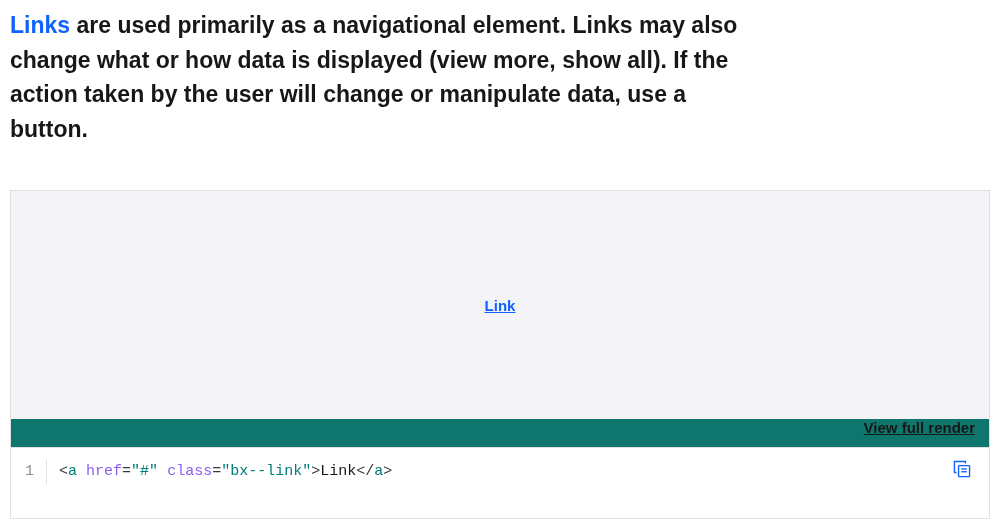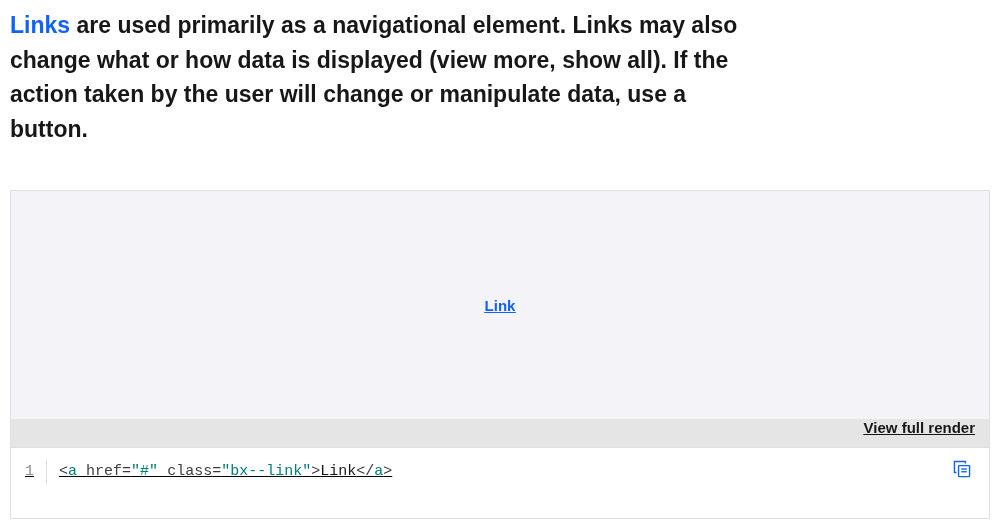--- a/index.html
+++ b/index.html
@@ -23,39 +23,38 @@
       margin-bottom: 44px;
     }
     .intro-link {
       color: #0f62fe;
       font-weight: 600;
       cursor: pointer;
     }
     .example-container {
       border: 1px solid #e0e0e0;
       background: #ffffff;
-      text-decoration: underline;
     }
     .render-panel {
       background: #f4f4f8;
       height: 228px;
       display: flex;
       align-items: center;
       justify-content: center;
       position: relative;
     }
     .demo-link {
       color: #0f62fe;
       font-size: 15px;
       font-weight: 600;
       text-decoration: underline;
       cursor: pointer;
     }
     .view-full-render-bar {
-      background: #e5e5e5;
+      background: #0f766e;
       text-align: right;
       padding: 0 14px 10px 14px;
     }
     .view-full-render-link {
       color: #171717;
       font-size: 15px;
       font-weight: 600;
       text-decoration: underline;
       cursor: pointer;
     }
@@ -79,21 +78,21 @@
       line-height: 1.6;
     }
     .code-line {
       font-family: "SFMono-Regular", Consolas, "Liberation Mono", Menlo, monospace;
       font-size: 15px;
       line-height: 1.6;
       white-space: pre;
     }
     .tok-punct { color: #393939; }
     .tok-tag { color: #007d79; }
-    .tok-attr { color: #404040; }
+    .tok-attr { color: #8b5cf6; }
     .tok-eq { color: #393939; }
     .tok-str { color: #007d79; }
     .tok-text { color: #161616; }
     .copy-btn {
       position: absolute;
       right: 14px;
       top: 10px;
       width: 26px;
       height: 26px;
       display: flex;

